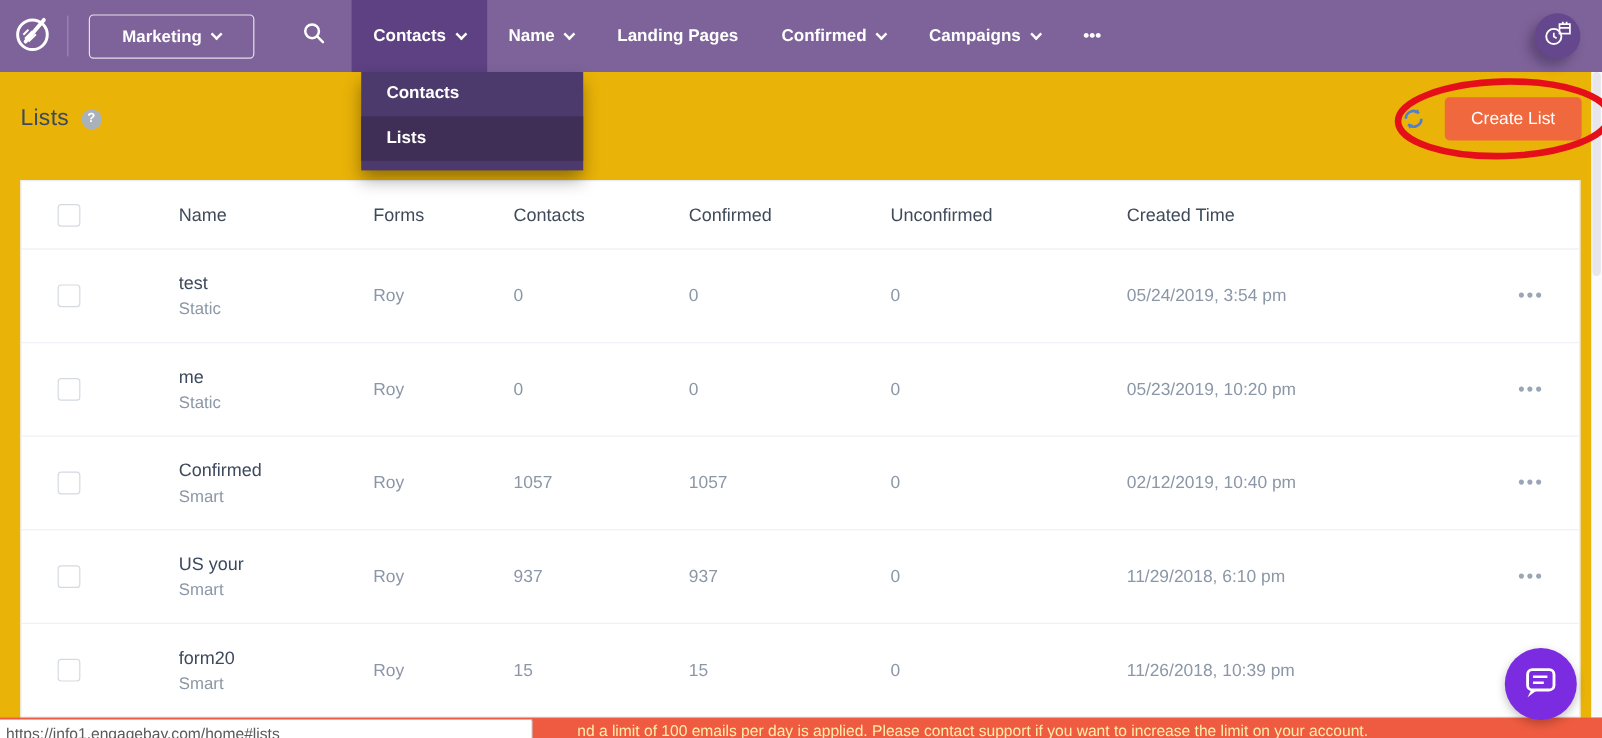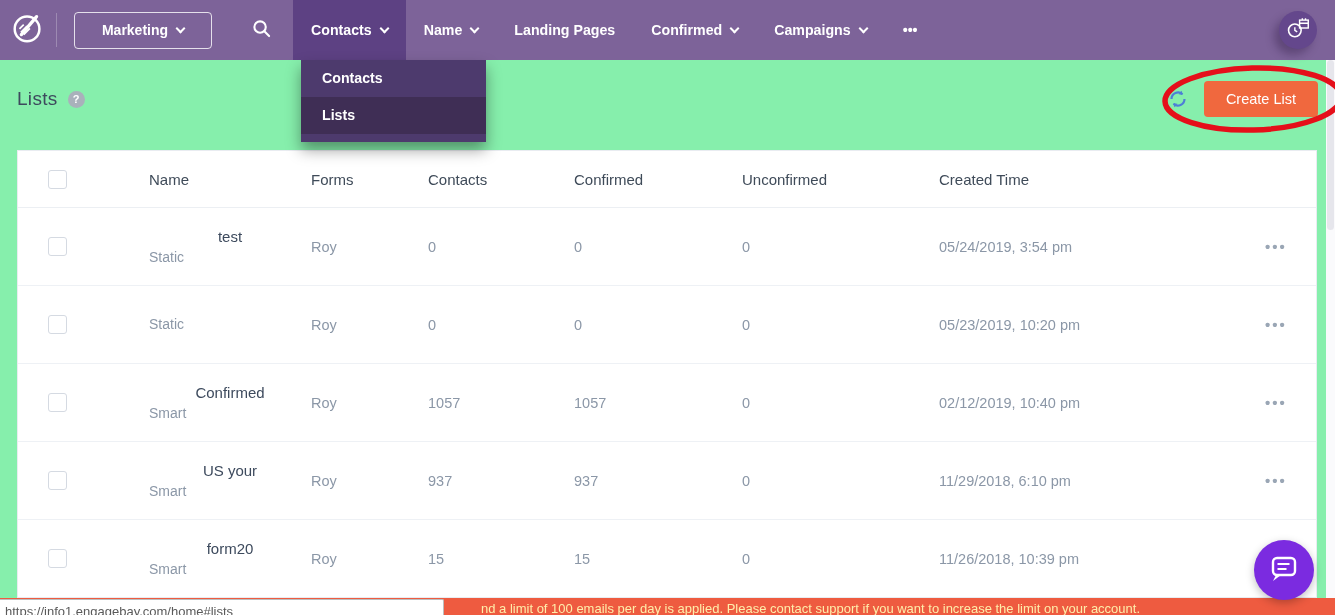--- a/index.html
+++ b/index.html
@@ -1,18 +1,18 @@
 <!DOCTYPE html>
 <html><head>
 <meta charset="utf-8">
 <style>
   * { margin:0; padding:0; box-sizing:border-box; }
   html,body { width:1335px; height:615px; overflow:hidden; }
   body { font-family:"Liberation Sans", sans-serif; background:#f4f5f8; }
-  .screen { position:relative; width:1335px; height:615px; overflow:hidden; background:#86efac; }
+  .screen { position:relative; width:1335px; height:615px; overflow:hidden; background:#eab308; }
 
   
   .navbar { position:absolute; top:0; left:0; width:1335px; height:60px;
             background:#7d6399; display:flex; align-items:center; z-index:50; color:#fff; }
   .logo-wrap { width:56px; display:flex; justify-content:center; align-items:center; }
   .nav-divider { width:1px; height:34px; background:rgba(255,255,255,.25); }
   .product-btn { margin-left:17px; height:37px; min-width:138px; padding:0 16px;
                  background:transparent; border:1px solid rgba(255,255,255,.8); border-radius:4px;
                  color:#fff; font-family:inherit; font-size:14px; font-weight:bold;
                  display:flex; align-items:center; justify-content:center; cursor:pointer; }
@@ -55,21 +55,21 @@
                 background:#fff; border:1px solid #e9ecf1; overflow:hidden; }
   .thead, .trow { display:grid; grid-template-columns:131px 162px 117px 146px 168px 197px 1fr 80px;
                   align-items:center; }
   .thead { height:57px; border-bottom:1px solid #eceff3; }
   .trow { height:78px; border-bottom:1px solid #eef1f5; }
   .th { font-size:15px; color:#3f4b59; }
   .c-check { display:flex; justify-content:flex-start; padding-left:30px; }
   .checkbox { width:19px; height:19px; background:#fff; border:1px solid #d5dae2; border-radius:3px;
               display:inline-block; cursor:pointer; }
   .name-cell { display:flex; flex-direction:column; justify-content:center; line-height:21px; }
-  .list-name { font-size:15px; color:#3d4a5d; cursor:pointer;text-align:center; }
+  .list-name { font-size:15px; color:#3d4a5d; cursor:pointer; }
   .list-type { font-size:14px; color:#8b97a7; }
   .cell-muted { font-size:14.5px; color:#8b97a7; }
   .row-menu { text-align:center; color:#9aa6b5; font-size:15px; font-weight:bold;
               letter-spacing:2px; cursor:pointer; }
 
   
   .notice-bar { position:absolute; left:0; bottom:0; width:1335px; height:17px;
                 background:#ee5b40; z-index:30; overflow:hidden; }
   .notice-bar span { position:absolute; left:444px; top:3px; font-size:13px; color:#ffedaa;
                      white-space:nowrap;padding-left:37px; }
@@ -217,20 +217,21 @@
     <div class="cell-muted">0</div>
     <div class="cell-muted">0</div>
     <div class="cell-muted">05/24/2019, 3:54 pm</div>
     <div class="row-menu">•••</div>
   </div>
         <div class="trow">
     <div class="c-check">
             <span class="checkbox"></span>
           </div>
     <div class="name-cell">
+      <span class="list-name">me</span>
       <span class="list-type">Static</span>
     </div>
     <div class="cell-muted">Roy</div>
     <div class="cell-muted">0</div>
     <div class="cell-muted">0</div>
     <div class="cell-muted">0</div>
     <div class="cell-muted">05/23/2019, 10:20 pm</div>
     <div class="row-menu">•••</div>
   </div>
         <div class="trow">

